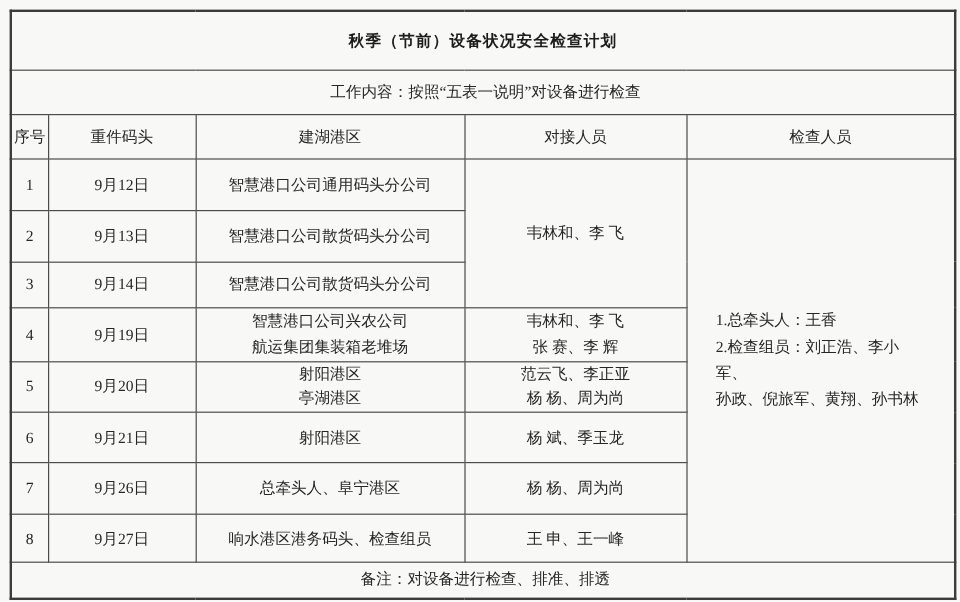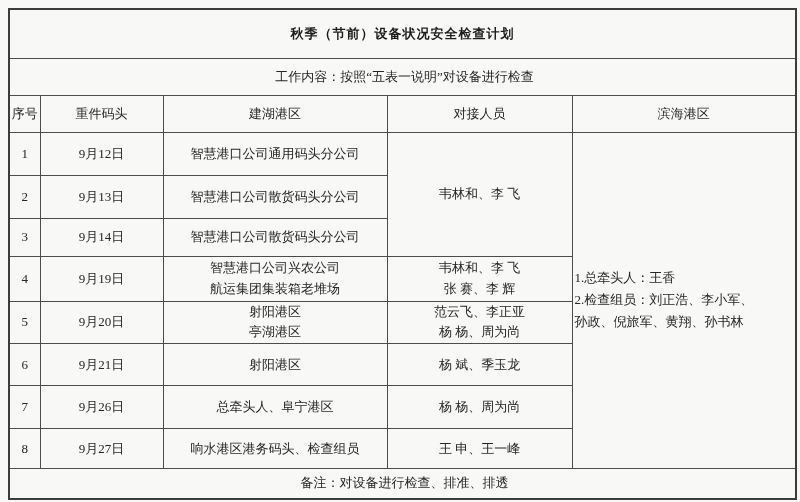--- a/index.html
+++ b/index.html
@@ -59,21 +59,21 @@
     font-size: 14px;
     font-family: Liberation Serif, serif;
   }
   .multiline {
     white-space: pre-line;
     line-height: 1.6;
   }
   .inspectors-cell {
     text-align: left !important;
     vertical-align: middle;
-    padding: 0 2px !important;
+    padding: 0 24px !important;
     white-space: pre-line;
     line-height: 1.7;
     font-size: 14px;
   }
 </style>
 </head>
 <body>
 
 <div class="page">
   <table class="doc-table">
@@ -92,21 +92,21 @@
 
     <tr style="height:37px">
       <td colspan="5" class="left-cell">工作内容：按照“五表一说明”对设备进行检查</td>
     </tr>
 
     <tr style="height:37px">
       <td class="header-cell seq-cell">序号</td>
       <td class="header-cell">重件码头</td>
       <td class="header-cell">建湖港区</td>
       <td class="header-cell">对接人员</td>
-      <td class="header-cell">滨海港区</td>
+      <td class="header-cell">检查人员</td>
     </tr>
 
     <tr style="height:43px">
       <td class="seq-cell">1</td>
       <td>9月12日</td>
       <td>智慧港口公司通用码头分公司</td>
       <td rowspan="3">韦林和、李 飞</td>
       <td rowspan="8" class="inspectors-cell">1.总牵头人：王香
 2.检查组员：刘正浩、李小军、
 孙政、倪旅军、黄翔、孙书林</td>

